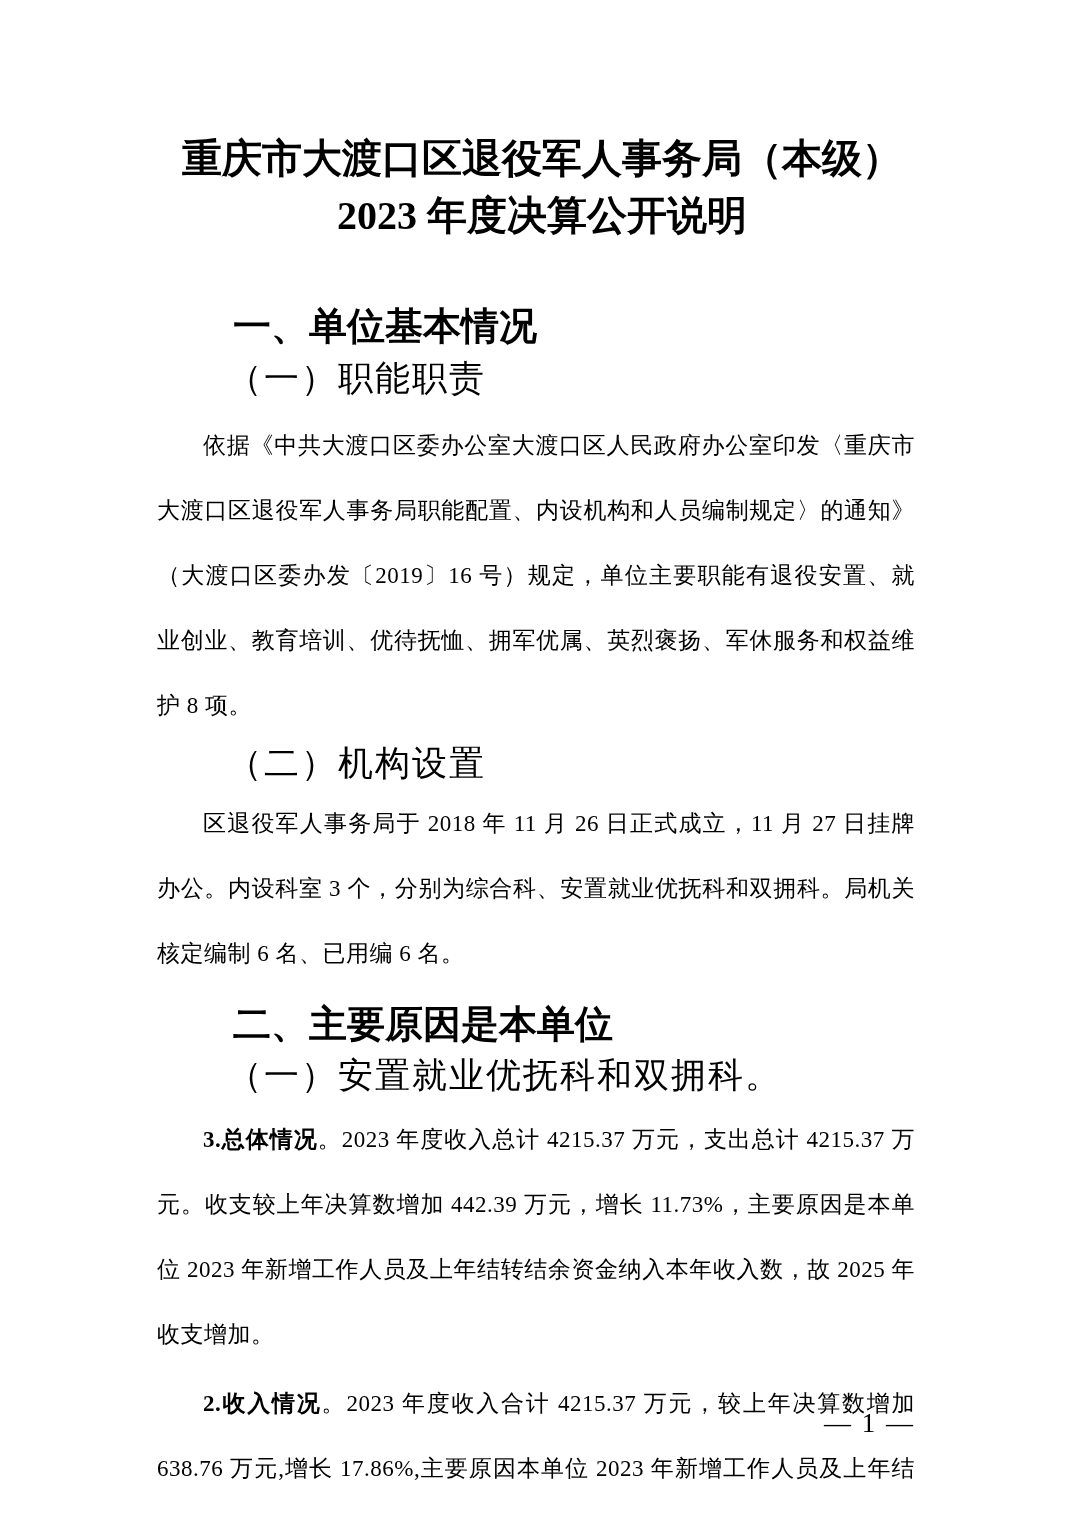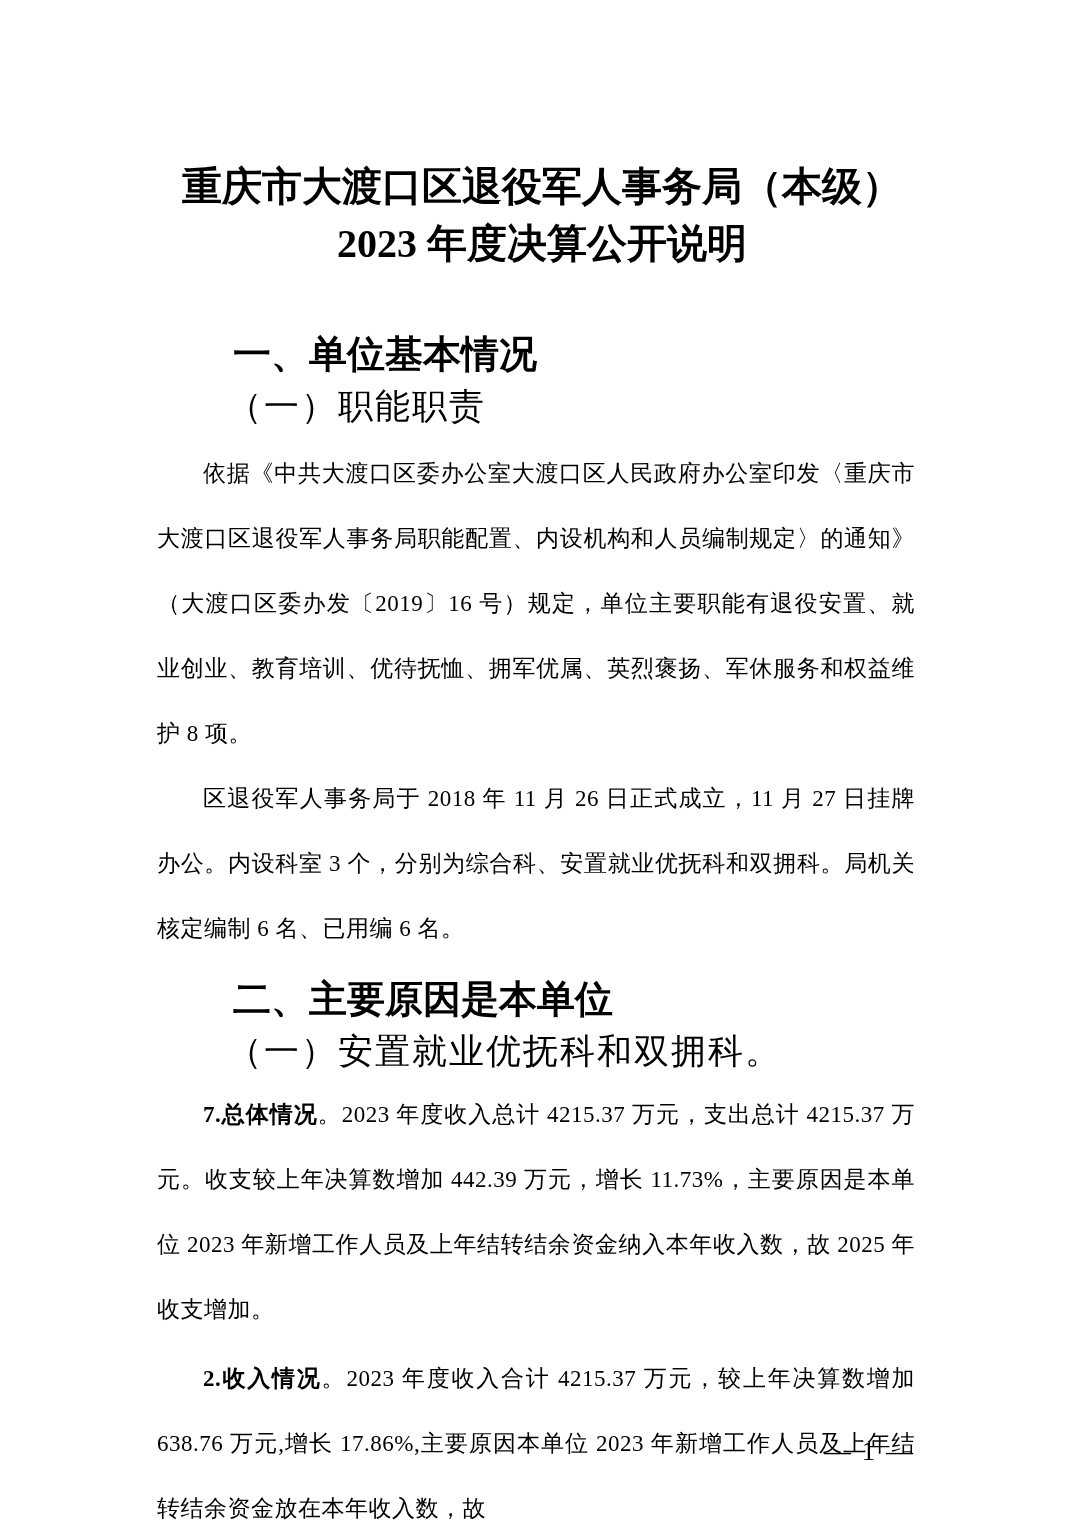--- a/index.html
+++ b/index.html
@@ -14,21 +14,20 @@
     font-family: "Liberation Serif", "DejaVu Serif", serif;
     color: #000000;
     overflow: hidden;
   }
   .page {
     position: absolute;
     top: 0; left: 0;
     width: 1075px;
     height: 1237px;
     background: #ffffff;
-    margin-top: 28px;
   }
   .content {
     position: absolute;
     top: 0;
     left: 157px;
     width: 758px;
   }
   .doc-title {
     margin: 130px 0 0 12px;
     text-align: center;
@@ -85,27 +84,28 @@
       <div>重庆市大渡口区退役军人事务局（本级）</div>
       <div>2023 年度决算公开说明</div>
     </div>
 
     <p class="h1 h1-first">一、单位基本情况</p>
 
     <p class="h2">（一）职能职责</p>
 
     <p class="para para-gap">依据《中共大渡口区委办公室大渡口区人民政府办公室印发〈重庆市大渡口区退役军人事务局职能配置、内设机构和人员编制规定〉的通知》（大渡口区委办发〔2019〕16 号）规定，单位主要职能有退役安置、就业创业、教育培训、优待抚恤、拥军优属、英烈褒扬、军休服务和权益维护 8 项。</p>
 
+    <p class="h2">（二）机构设置</p>
 
     <p class="para">区退役军人事务局于 2018 年 11 月 26 日正式成立，11 月 27 日挂牌办公。内设科室 3 个，分别为综合科、安置就业优抚科和双拥科。局机关核定编制 6 名、已用编 6 名。</p>
 
     <p class="h1 h1-second">二、主要原因是本单位</p>
 
     <p class="h2">（一）安置就业优抚科和双拥科。</p>
 
-    <p class="para item-gap"><span class="lead-bold">7.总体情况</span><span>。2023 年度收入总计 4215.37 万元，支出总计 4215.37 万元。收支较上年决算数增加 442.39 万元，增长 11.73%，主要原因是本单位 2023 年新增工作人员及上年结转结余资金纳入本年收入数，故 2025 年收支增加。</span></p>
+    <p class="para item-gap"><span class="lead-bold">3.总体情况</span><span>。2023 年度收入总计 4215.37 万元，支出总计 4215.37 万元。收支较上年决算数增加 442.39 万元，增长 11.73%，主要原因是本单位 2023 年新增工作人员及上年结转结余资金纳入本年收入数，故 2025 年收支增加。</span></p>
 
     <p class="para item-gap"><span class="lead-bold">2.收入情况</span><span>。2023 年度收入合计 4215.37 万元，较上年决算数增加 638.76 万元,增长 17.86%,主要原因本单位 2023 年新增工作人员及上年结转结余资金放在本年收入数，故</span></p>
 
   </div>
 
   <div class="page-footer">— 1 —</div>
 </div>
 
 </body></html>

